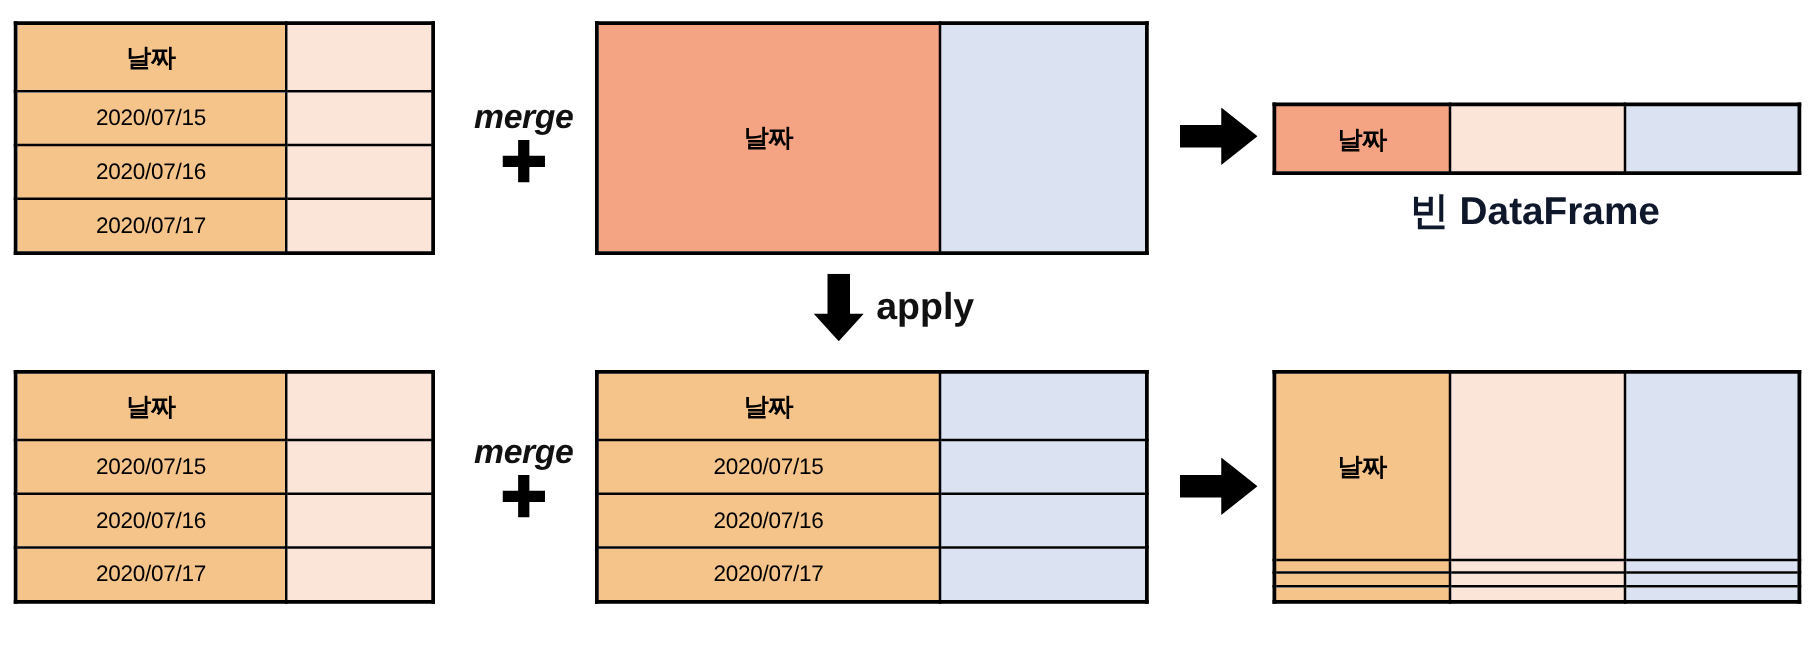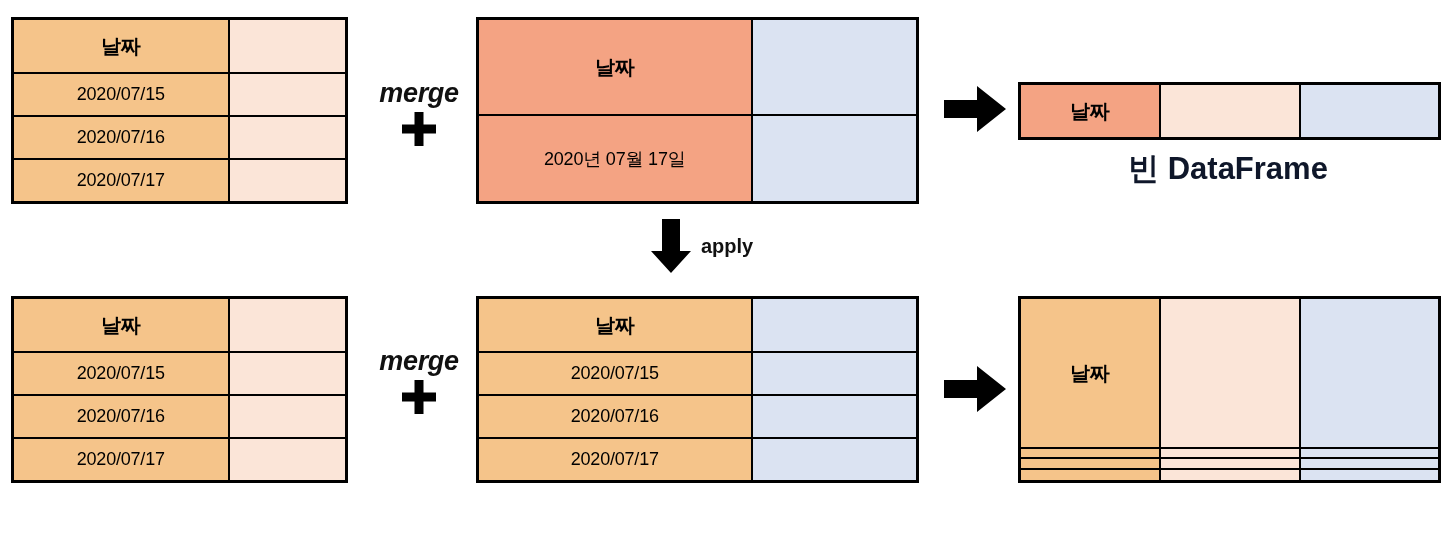--- a/index.html
+++ b/index.html
@@ -83,21 +83,21 @@
     display: flex;
     align-items: center;
     gap: 10px;
   }
   .arrow-down {
     width: 40px;
     height: 54px;
     flex: 0 0 auto;
   }
   .apply-label {
-    font-size: 20px;
+    font-size: 30px;
     font-weight: 600;
     color: #111111;
     line-height: 1;
   }
 
   
   .caption {
     position: absolute;
     text-align: center;
     font-size: 31px;
@@ -150,24 +150,20 @@
   <table class="df" style="left:476px; top:17px; width:440px; height:187px;">
     <colgroup>
         <col style="width:274px">
         <col style="width:166px">
       </colgroup>
     <tbody>
       <tr>
         <td class="hdr c-salmon">날짜</td>
         <td class="c-blue"></td>
       </tr>
-      <tr>
-        <td class="c-salmon">2020년 07월 17일</td>
-        <td class="c-blue"></td>
-      </tr>
     </tbody>
   </table>
 
   <svg class="arrow-right" viewBox="0 0 62 46" style="left:944px; top:86px;" aria-hidden="true">
     <path d="M0 14 H33 V0 L62 23 L33 46 V32 H0 Z" fill="#000000"></path>
   </svg>
 
   <table class="df" style="left:1018px; top:82px; width:420px; height:58px;">
     <colgroup>
         <col style="width:140px">

